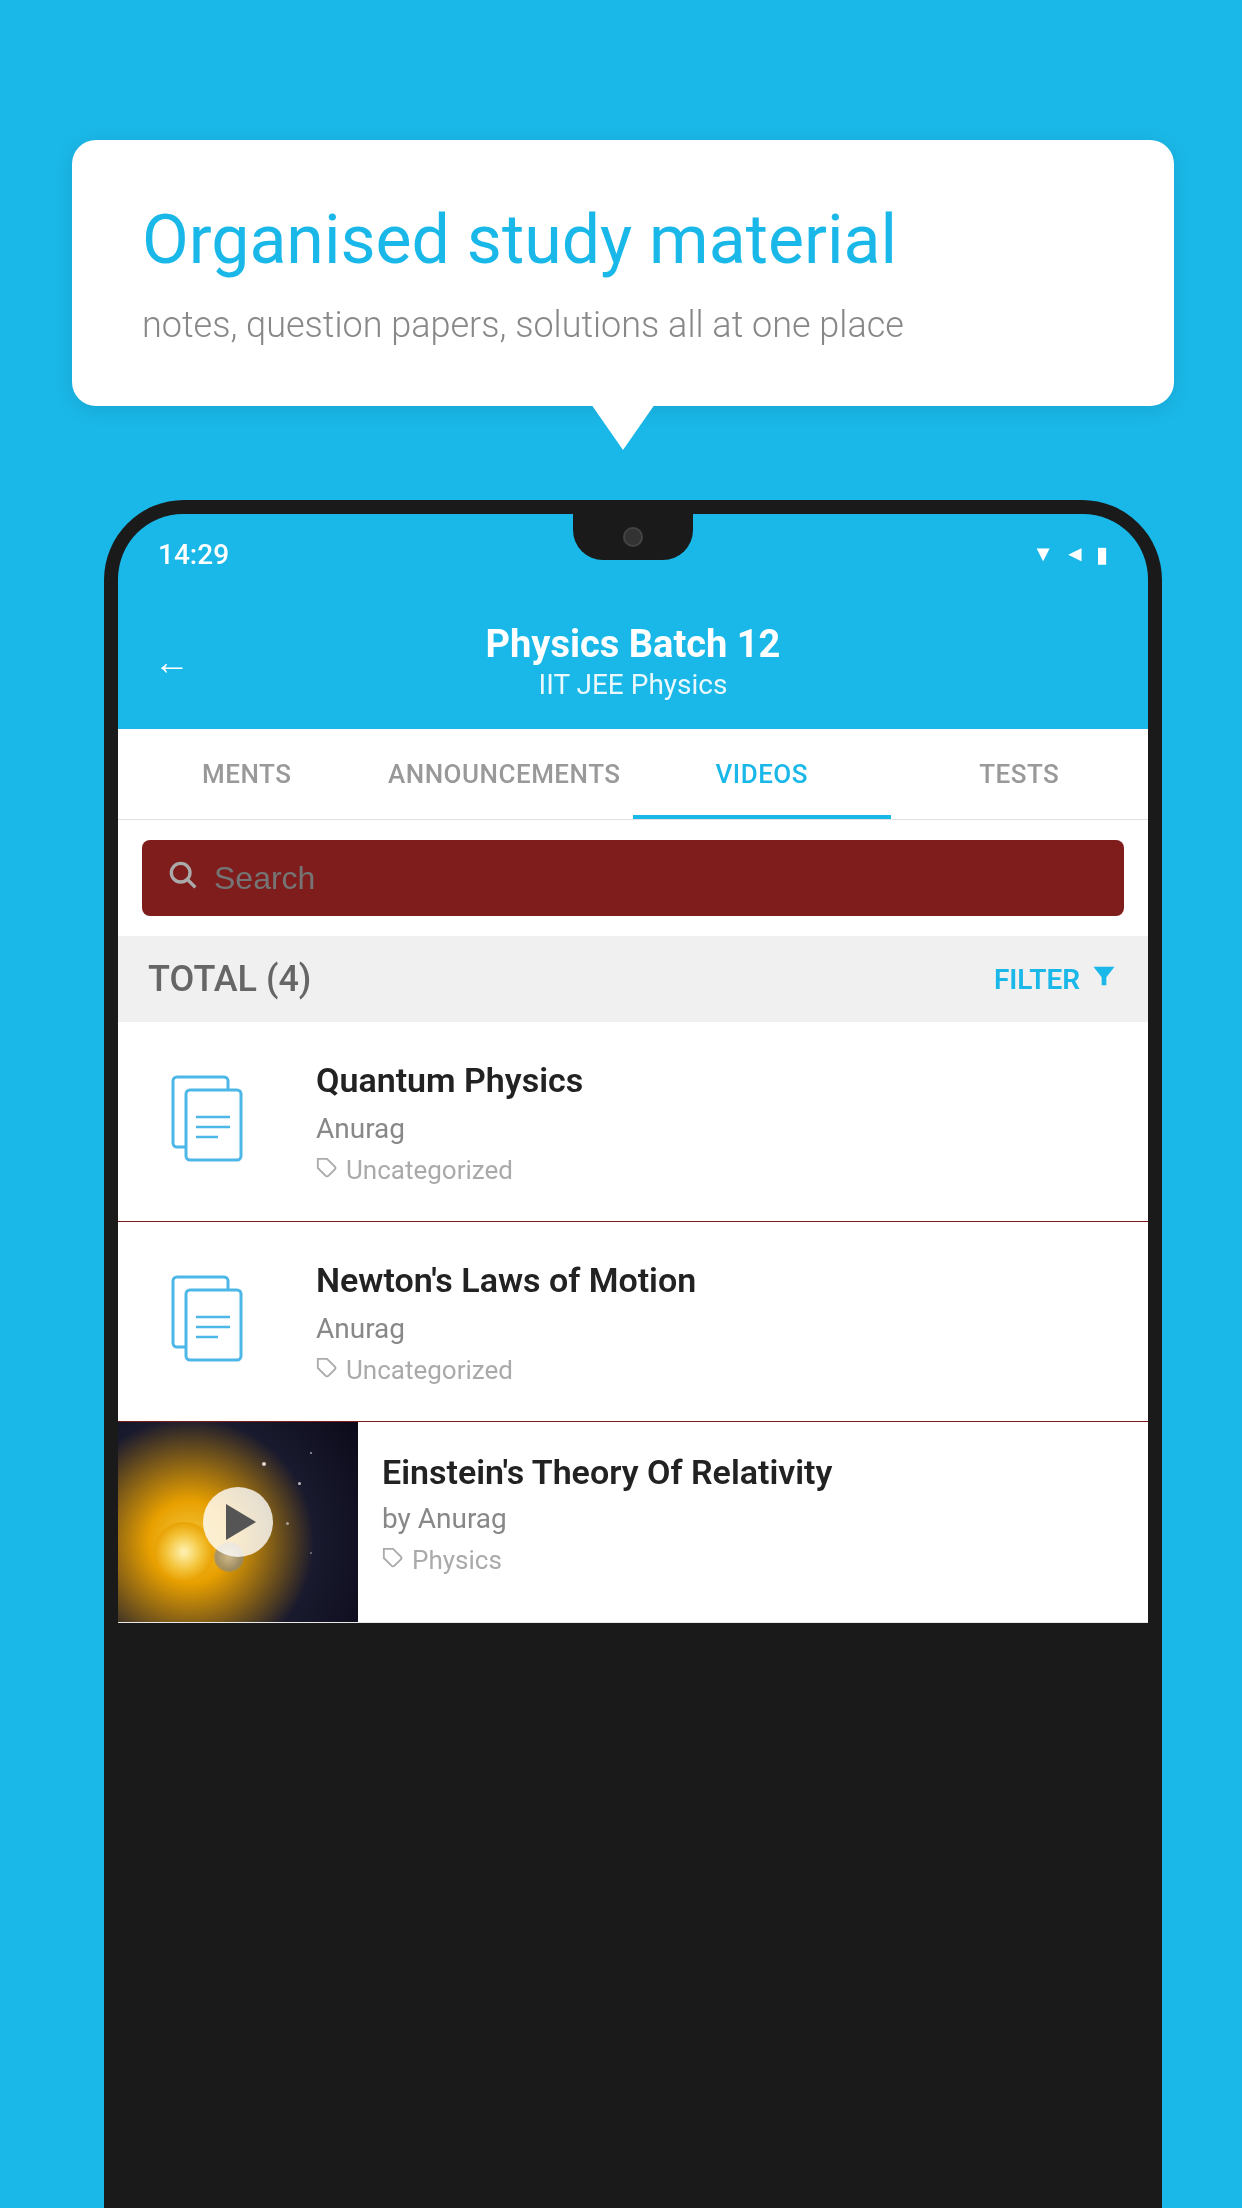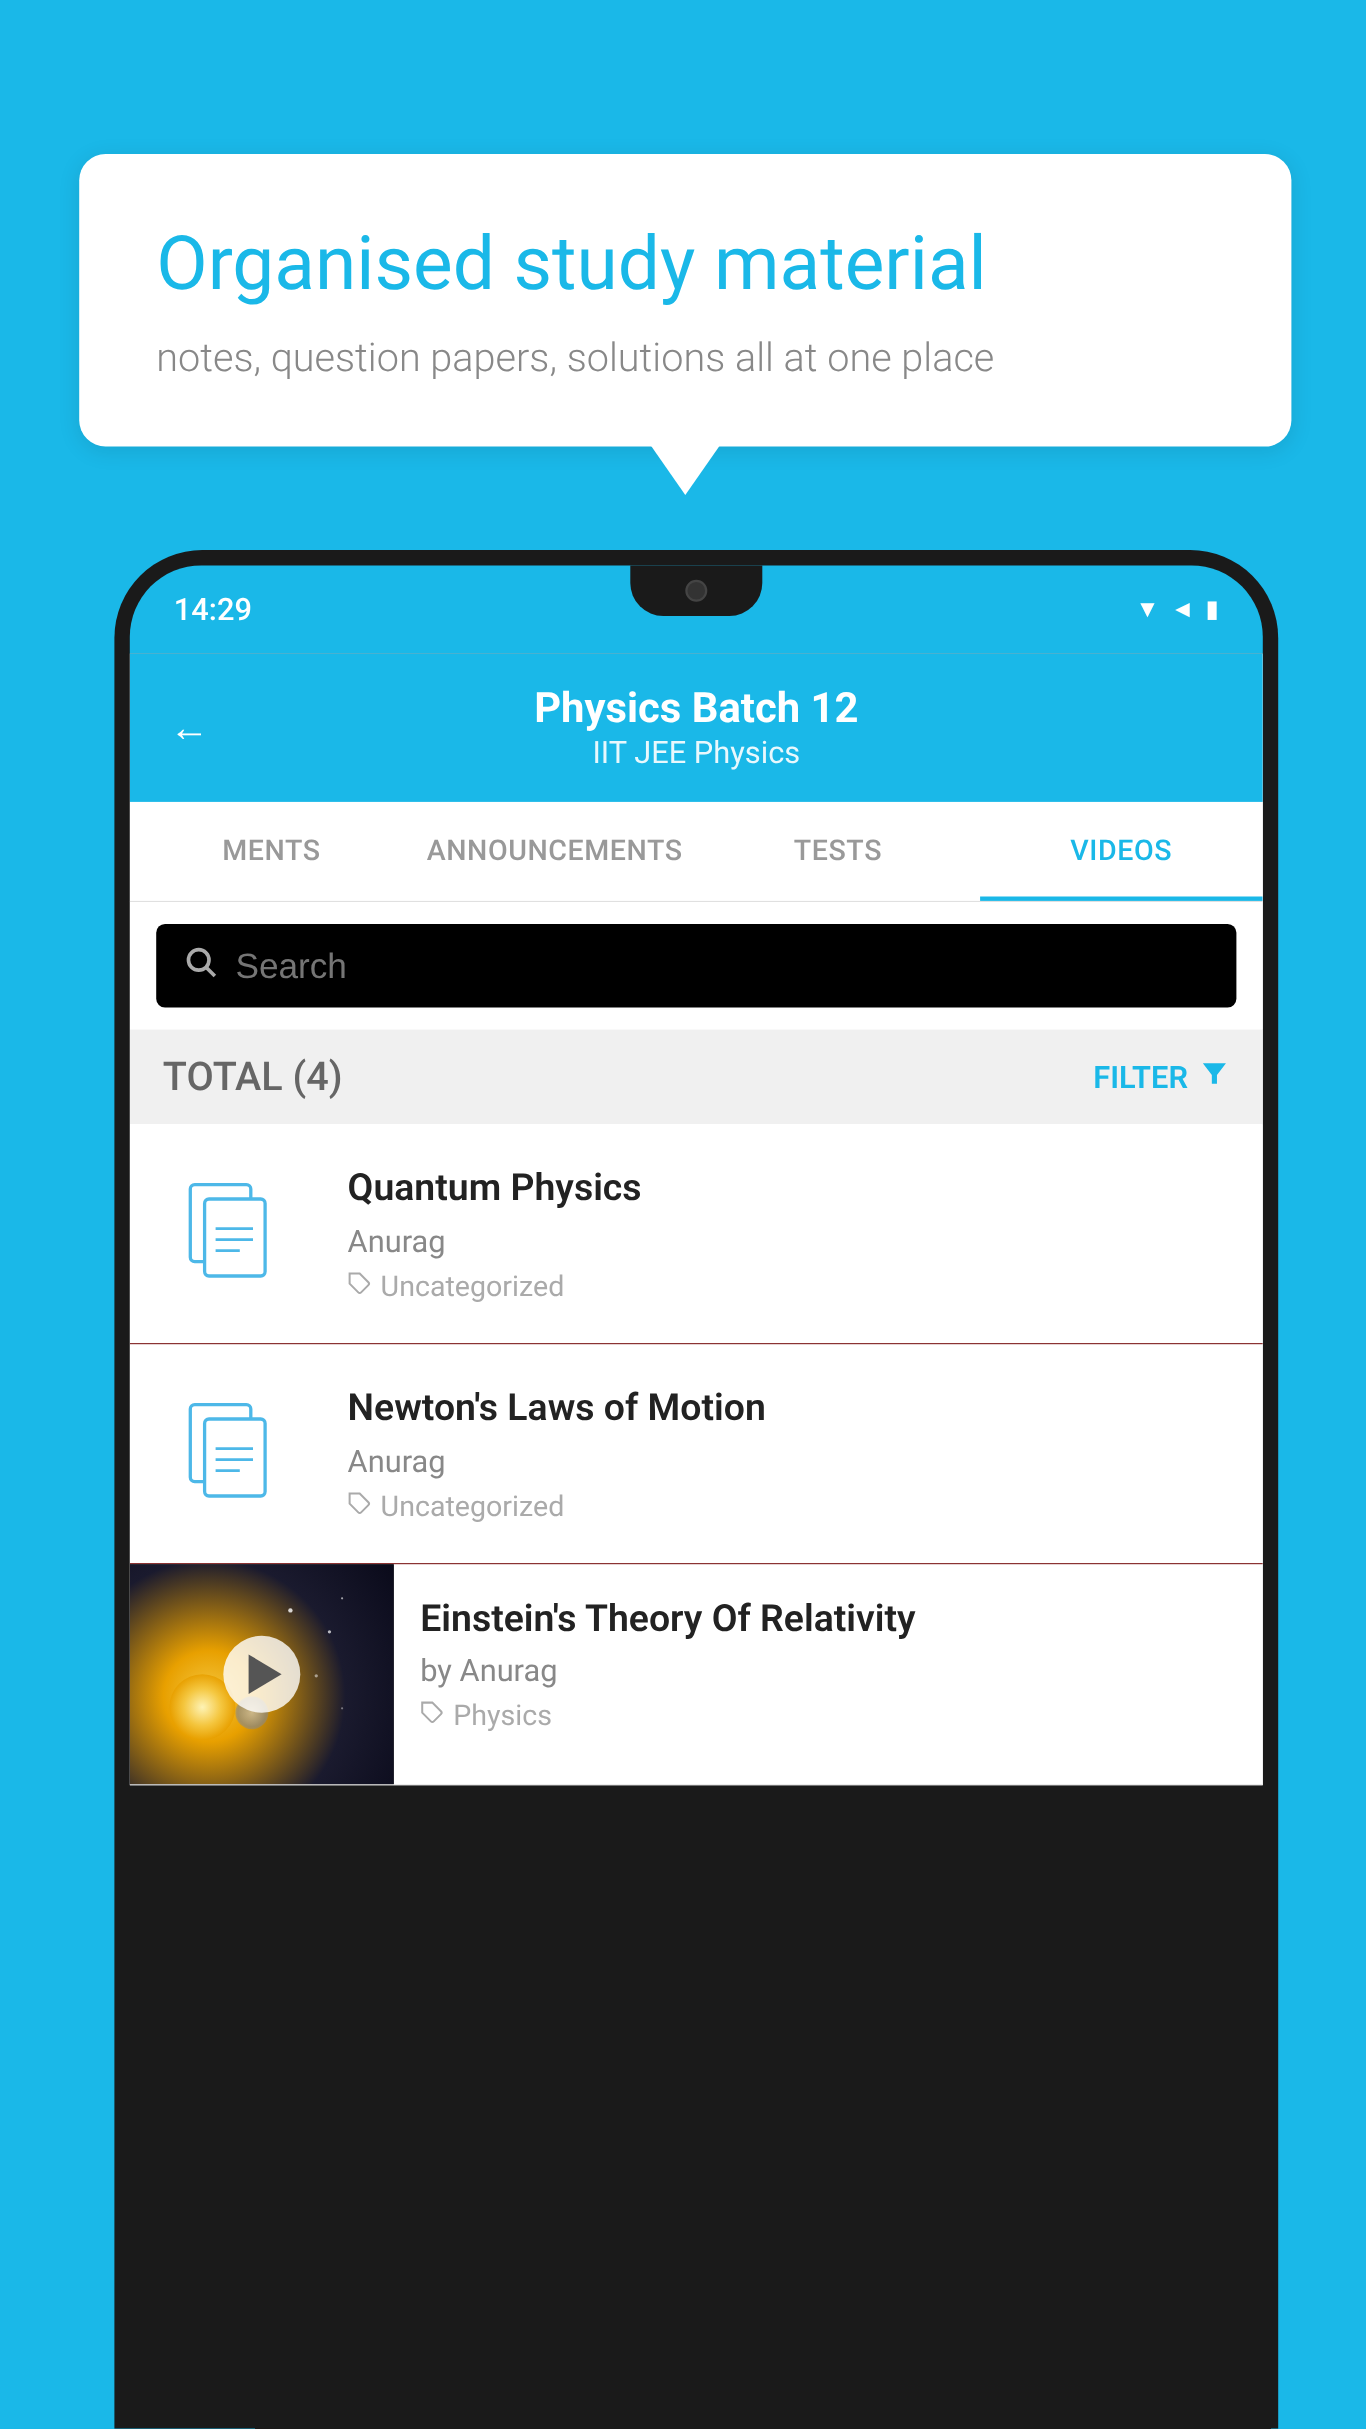--- a/index.html
+++ b/index.html
@@ -208,21 +208,21 @@
       background: #1ab8e8;
     }
 
     
     .search-container {
       background: white;
       padding: 20px 24px;
     }
 
     .search-input-wrapper {
-      background: #000000;
+      background: #7f1d1d;
       border-radius: 8px;
       display: flex;
       align-items: center;
       padding: 18px 24px;
       gap: 16px;
     }
 
     .search-icon-svg {
       color: #aaa;
       font-size: 32px;
@@ -439,25 +439,25 @@
         </div>
       </div>
 
       <div class="tabs-container">
         <div class="tab-item">
           <span>MENTS</span>
         </div>
         <div class="tab-item">
           <span>ANNOUNCEMENTS</span>
         </div>
+        <div class="tab-item active">
+          <span>VIDEOS</span>
+        </div>
         <div class="tab-item">
           <span>TESTS</span>
-        </div>
-        <div class="tab-item active">
-          <span>VIDEOS</span>
         </div>
       </div>
 
       <div class="search-container">
         <div class="search-input-wrapper">
           <span class="search-icon-svg">
             <svg width="32" height="32" viewBox="0 0 24 24" fill="none" stroke="#aaa" stroke-width="2.5">
               <circle cx="11" cy="11" r="7"></circle>
               <line x1="16.5" y1="16.5" x2="22" y2="22"></line>
             </svg>

